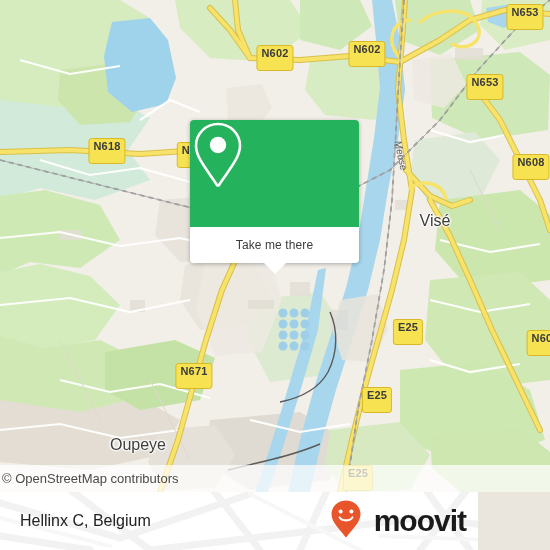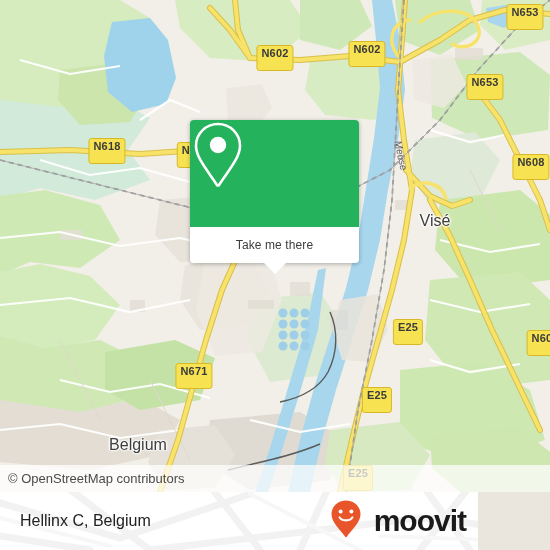--- a/index.html
+++ b/index.html
@@ -87,21 +87,21 @@
   #pin-wrap{position:absolute;left:0;top:0;width:169px;height:107px;display:flex;align-items:center;justify-content:center;}
 
   
   #attrib{
     position:absolute;left:0;top:465px;width:550px;height:27px;
     display:flex;align-items:center;
     background:rgba(255,255,255,.72);
     z-index:30;
   }
   #attrib span{
-    color:#4a4a4a;font-size:13px;padding-left:8px;
+    color:#4a4a4a;font-size:13px;padding-left:2px;
     font-family:"Liberation Sans", sans-serif;
   }
 
   
   #footer{
     position:absolute;left:0;top:492px;width:478px;height:58px;
     background:#ffffff;overflow:hidden;
   }
   #footer-lines{position:absolute;left:0;top:0;}
   #footer-title{
@@ -272,21 +272,21 @@
     <div class="shield" style="left:107px;top:151px;">N618</div>
     <div class="shield" style="left:189px;top:155px;">N6</div>
     <div class="shield" style="left:531px;top:167px;">N608</div>
     <div class="shield" style="left:408px;top:332px;">E25</div>
     <div class="shield" style="left:542px;top:343px;">N60</div>
     <div class="shield" style="left:187px;top:376px;margin-left:7px;">N671</div>
     <div class="shield" style="left:377px;top:400px;">E25</div>
     <div class="shield" style="left:358px;top:478px;">E25</div>
 
     <div class="place town" style="left:435px;top:221px;">Visé</div>
-    <div class="place town" style="left:138px;top:445px;">Belgium</div>
+    <div class="place town" style="left:138px;top:445px;">Oupeye</div>
 
     <div class="water-label" style="left:386px;top:150px;transform:rotate(78deg);">Meuse</div>
 
     <div id="card">
       <div id="card-green">
         <div id="pin-wrap">
           <svg width="56" height="70" viewBox="0 0 56 70" aria-hidden="true">
             <path d="M28 4 C15.8 4 6 13.7 6 25.7 C6 38 18 51 27 65 C27.4 65.7 28.6 65.7 29 65 C38 51 50 38 50 25.7 C50 13.7 40.2 4 28 4 Z" fill="none" stroke="#ffffff" stroke-width="2.6" stroke-linejoin="round"></path>
             <circle cx="28" cy="25" r="8.2" fill="#ffffff"></circle>
           </svg>

